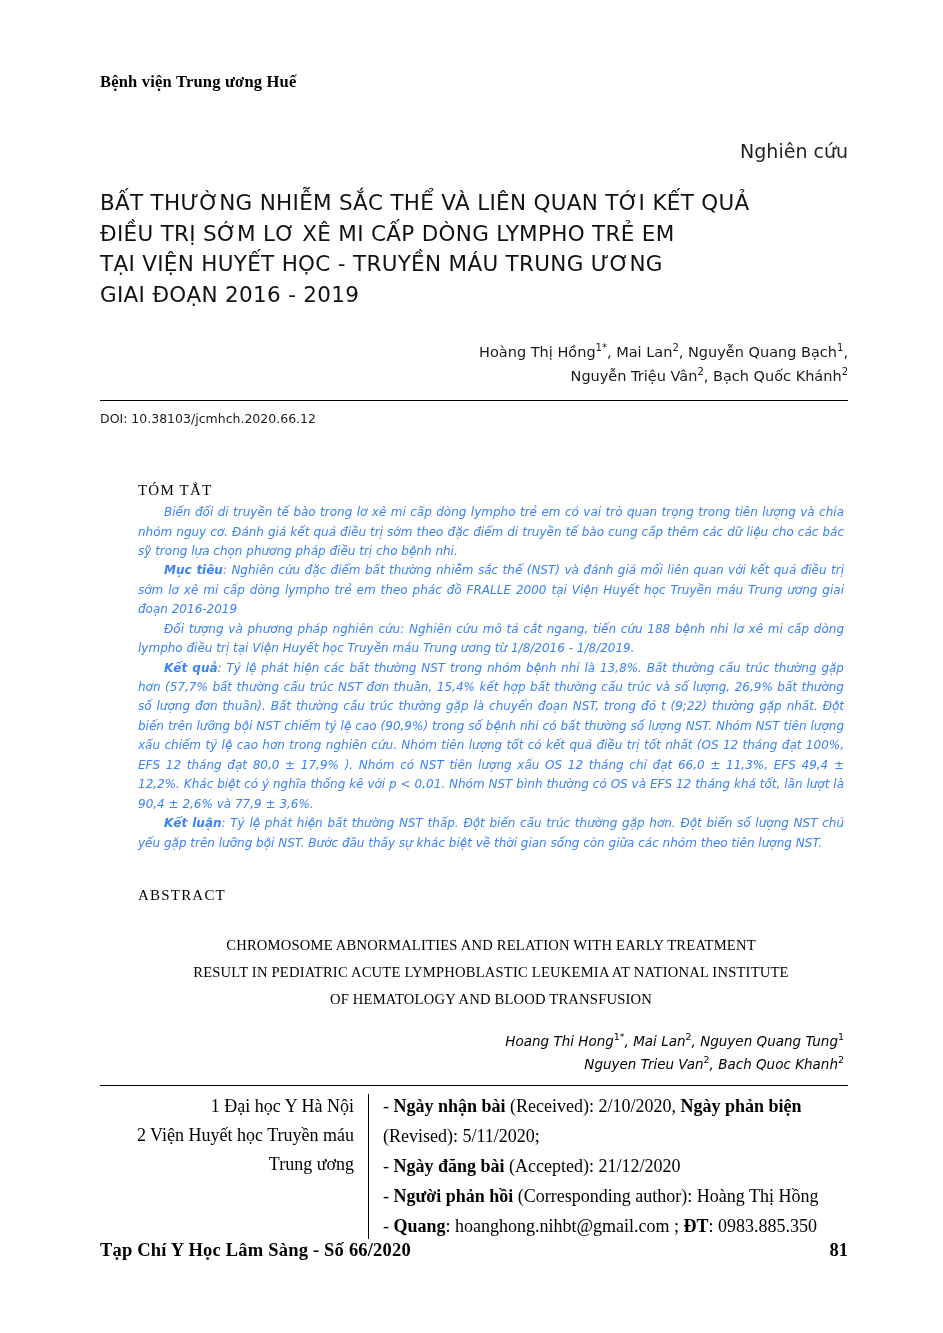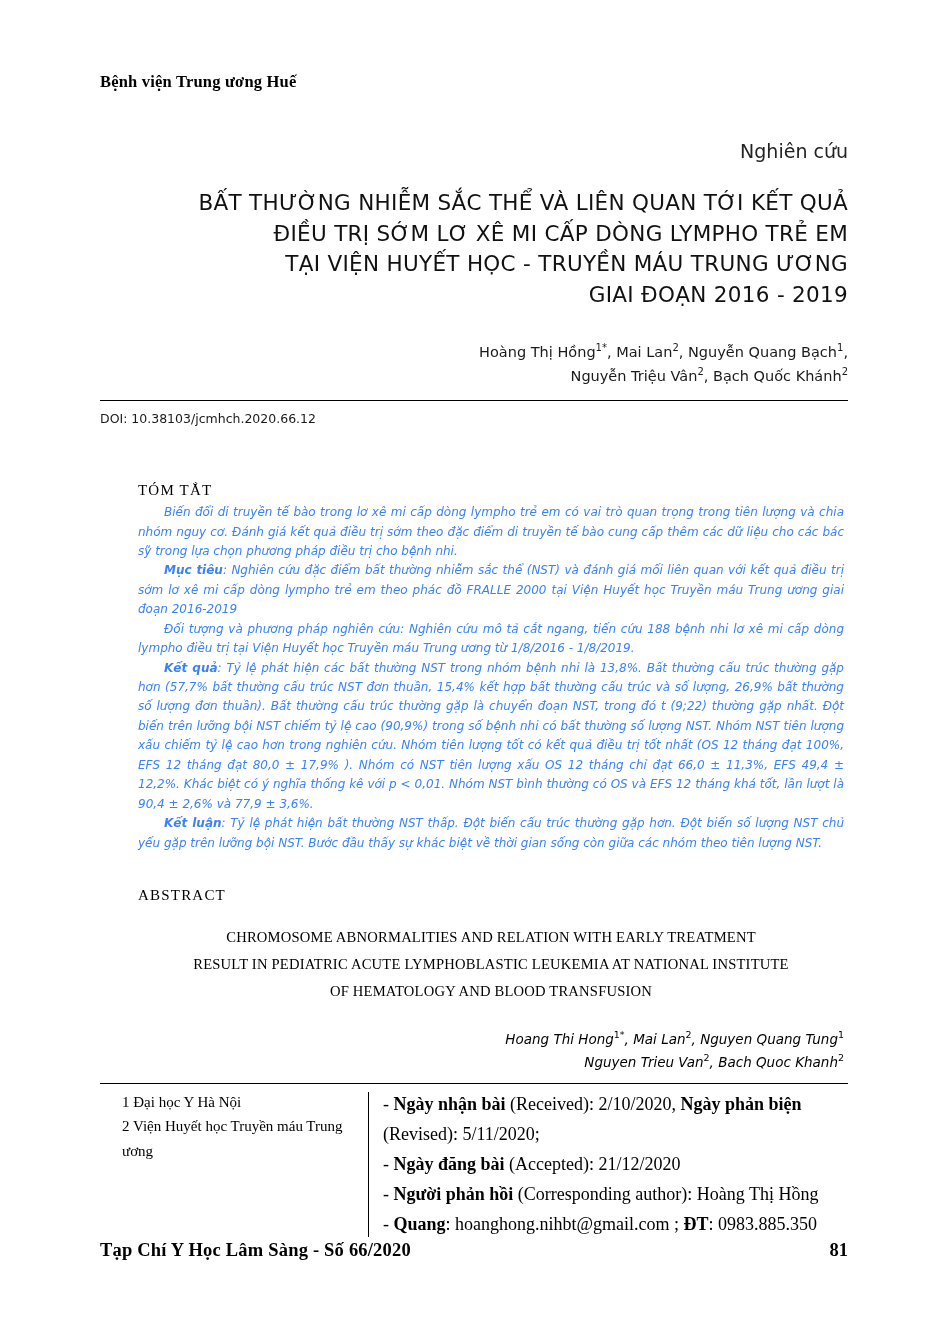--- a/index.html
+++ b/index.html
@@ -42,21 +42,21 @@
     margin-top: 48px;
     text-align: right;
     font-family: "DejaVu Sans", sans-serif;
     font-size: 19px;
     color: #222;
   }
 
   
   .title {
     margin-top: 26px;
-    text-align: right;
+    text-align: left;
     font-family: "DejaVu Sans", sans-serif;
     font-size: 21.5px;
     line-height: 1.42;
     letter-spacing: 0.3px;
     color: #111;
   }
   .title div { white-space: nowrap; }
 
   
   .authors {
@@ -112,29 +112,29 @@
     margin-top: 34px;
     padding-left: 38px;
     padding-right: 4px;
   }
   .eng-heading {
     font-family: "Liberation Serif", serif;
     font-size: 15px;
     letter-spacing: 1.2px;
   }
   .eng-title {
-    margin-top: 20px;
+    margin-top: 28px;
     text-align: center;
     font-family: "Liberation Serif", serif;
     font-size: 14.6px;
     line-height: 1.85;
     letter-spacing: 0.2px;
   }
   .eng-authors {
-    margin-top: 22px;
+    margin-top: 16px;
     text-align: right;
     font-family: "DejaVu Sans", sans-serif;
     font-style: italic;
     font-size: 13.5px;
     line-height: 1.6;
   }
   .eng-authors sup { font-size: 9.5px; vertical-align: super; font-style: normal; }
 
   
   .foot-rule {
@@ -143,22 +143,23 @@
     margin: 10px 0 6px 0;
   }
   .footnotes {
     display: flex;
     gap: 14px;
     padding-left: 22px;
   }
   .aff {
     width: 232px;
     font-family: "Liberation Serif", serif;
-    font-size: 15px;
+    font-size: 18px;
     line-height: 1.62;
+    text-align: right;
   }
   .aff-sep {
     border-left: 1px solid #000;
     margin: 2px 0 2px 0;
   }
   .notes {
     flex: 1;
     font-family: "Liberation Serif", serif;
     font-size: 18px;
     line-height: 1.66;

